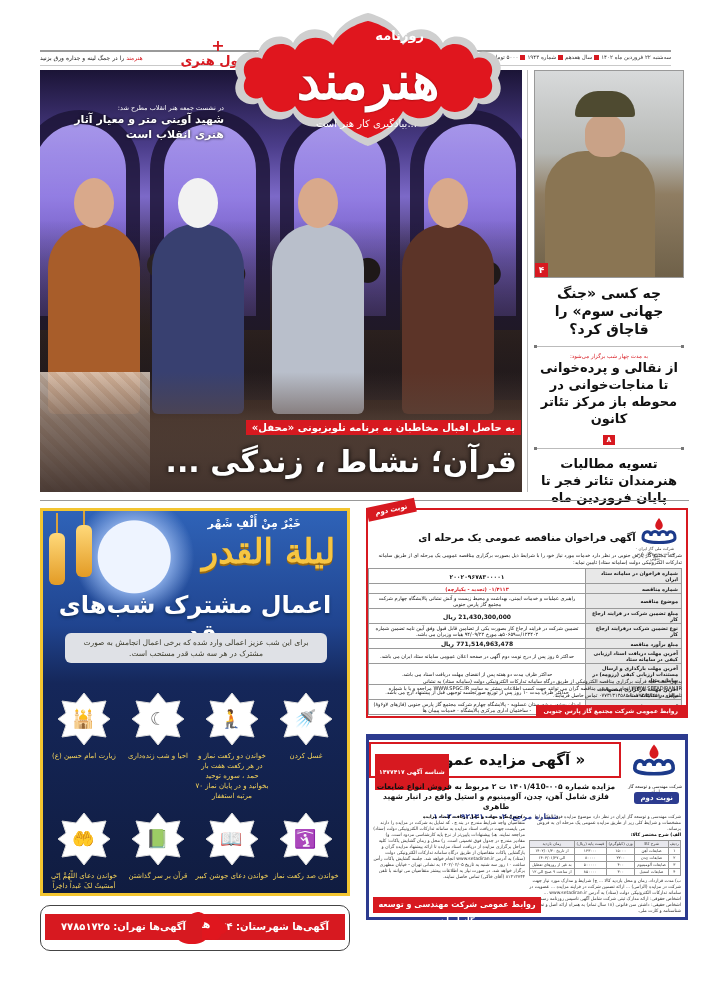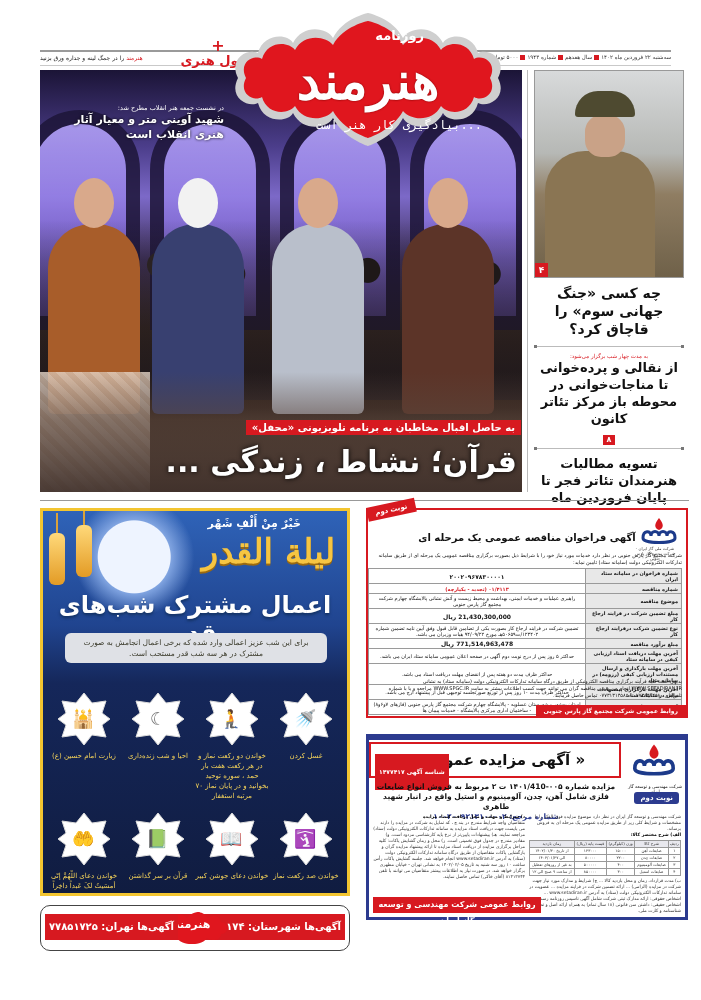--- a/index.html
+++ b/index.html
@@ -12,21 +12,21 @@
   .topline .left-note .brand { color: #d71920; }
   .topline .right-note { position: absolute; right: 0; top: 2px; font-size: 5.5px; color: #333; white-space: nowrap; }
   .topline .right-note .sq { display: inline-block; width: 5px; height: 5px; background: #d71920; margin: 0 2px; vertical-align: middle; }
   .games-label { position: absolute; left: 178px; top: 40px; width: 80px; text-align: center; color: #d71920; font-weight: bold; font-size: 13px; font-family: "DejaVu Sans", sans-serif; }
   .games-label .plus { display: block; font-size: 16px; line-height: 12px; margin-bottom: 1px; }
 
   .logo { position: absolute; left: 218px; top: 8px; width: 300px; height: 140px; }
   .logo .bg { position: absolute; inset: 0; }
   .logo .brand-text { position: absolute; left: 0; right: 0; top: 42px; text-align: center; font-family: "DejaVu Serif", serif; font-size: 52px; font-weight: bold; color: #fff; direction: rtl; letter-spacing: -2px; text-shadow: 0 0 2px #7a0000; }
   .logo .daily { position: absolute; right: 94px; top: 20px; color: #fff; font-size: 13px; font-weight: bold; }
-  .logo .slogan { position: absolute; left: 98px; top: 110px; color: #fff; font-size: 12px; font-family: Liberation Mono, monospace; }
+  .logo .slogan { position: absolute; left: 98px; top: 110px; color: #fff; font-size: 10px; }
 
   
   .hero { position: absolute; left: 40px; top: 70px; width: 482px; height: 422px; overflow: hidden; background: linear-gradient(180deg,#1b1436 0%, #4b3d8a 18%, #7c69c8 30%, #3d3058 45%, #3a2a20 62%, #2b1d18 80%, #6e5a4a 100%); }
   .hero .arch { position: absolute; top: 40px; width: 120px; height: 220px; border-radius: 60px 60px 0 0; border: 14px solid #1d1538; background: linear-gradient(180deg,#b9a8ff 0%,#8c75e0 50%, #57449a 100%); opacity: .85; }
   .hero .crowd { position: absolute; left: 0; right: 0; top: 150px; height: 180px; background:
       radial-gradient(circle at 12% 30%, #1f1a1a 0 14px, transparent 15px),
       radial-gradient(circle at 25% 25%, #2a2222 0 13px, transparent 14px),
       radial-gradient(circle at 40% 30%, #241c1c 0 12px, transparent 13px),
       radial-gradient(circle at 55% 22%, #2c2424 0 13px, transparent 14px),
       radial-gradient(circle at 68% 28%, #1e1818 0 12px, transparent 13px),
@@ -75,21 +75,21 @@
   .qadr .title-main { position: absolute; left: 0; right: 0; top: 80px; text-align: center; color: #fff; font-size: 24px; font-weight: bold; text-shadow: 0 2px 3px #12305f; }
   .qadr .intro { position: absolute; left: 22px; right: 20px; top: 122px; background: #dfe1e6; color: #3a3a2a; border-radius: 6px; font-size: 7.5px; text-align: center; padding: 4px 6px; line-height: 11px; }
   .qadr .grid { position: absolute; left: 4px; right: 4px; top: 180px; display: grid; grid-template-columns: repeat(4, 1fr); row-gap: 10px; direction: rtl; }
   .qadr .item { text-align: center; color: #f6d45a; font-size: 7px; line-height: 10px; }
   .qadr .star { width: 56px; height: 56px; margin: 0 auto 4px; position: relative; }
   .qadr .star svg { width: 56px; height: 56px; }
   .qadr .star .glyph { position: absolute; inset: 0; display: flex; align-items: center; justify-content: center; font-size: 18px; color: #777; }
 
   
   .adstrip { position: absolute; left: 40px; top: 905px; width: 310px; height: 46px; border: 1.5px solid #444; border-radius: 10px; background: #fff; }
-  .adstrip .box { position: absolute; top: 8px; height: 26px; background: #d71920; color: #fff; font-weight: bold; font-size: 10px; line-height: 26px; padding: 0 4px; white-space: nowrap; }
+  .adstrip .box { position: absolute; top: 8px; height: 26px; background: #d71920; color: #fff; font-weight: bold; font-size: 10px; line-height: 26px; padding: 0 16px; white-space: nowrap; }
   .adstrip .box.right { right: 4px; }
   .adstrip .box.left { left: 4px; }
   .adstrip .mini-logo { position: absolute; left: 114px; top: 6px; width: 74px; height: 32px; }
   .adstrip .mini-logo span { position: absolute; left: 0; right: 0; top: 6px; text-align: center; color: #fff; font-weight: bold; font-size: 11px; }
 
   
   .tender { position: absolute; left: 366px; top: 508px; width: 322px; height: 210px; border: 2px solid #d71920; background: #fff; direction: rtl; }
   .tender .ribbon { position: absolute; left: -2px; top: -2px; background: #d71920; color: #fff; font-size: 7px; font-weight: bold; padding: 3px 8px; transform: rotate(-12deg); transform-origin: left top; }
   .tender .gaslogo { position: absolute; right: 8px; top: 6px; width: 38px; height: 34px; }
   .tender .gaslogo .small { position: absolute; right: 0; top: 30px; width: 46px; font-size: 4px; text-align: center; color: #333; }

